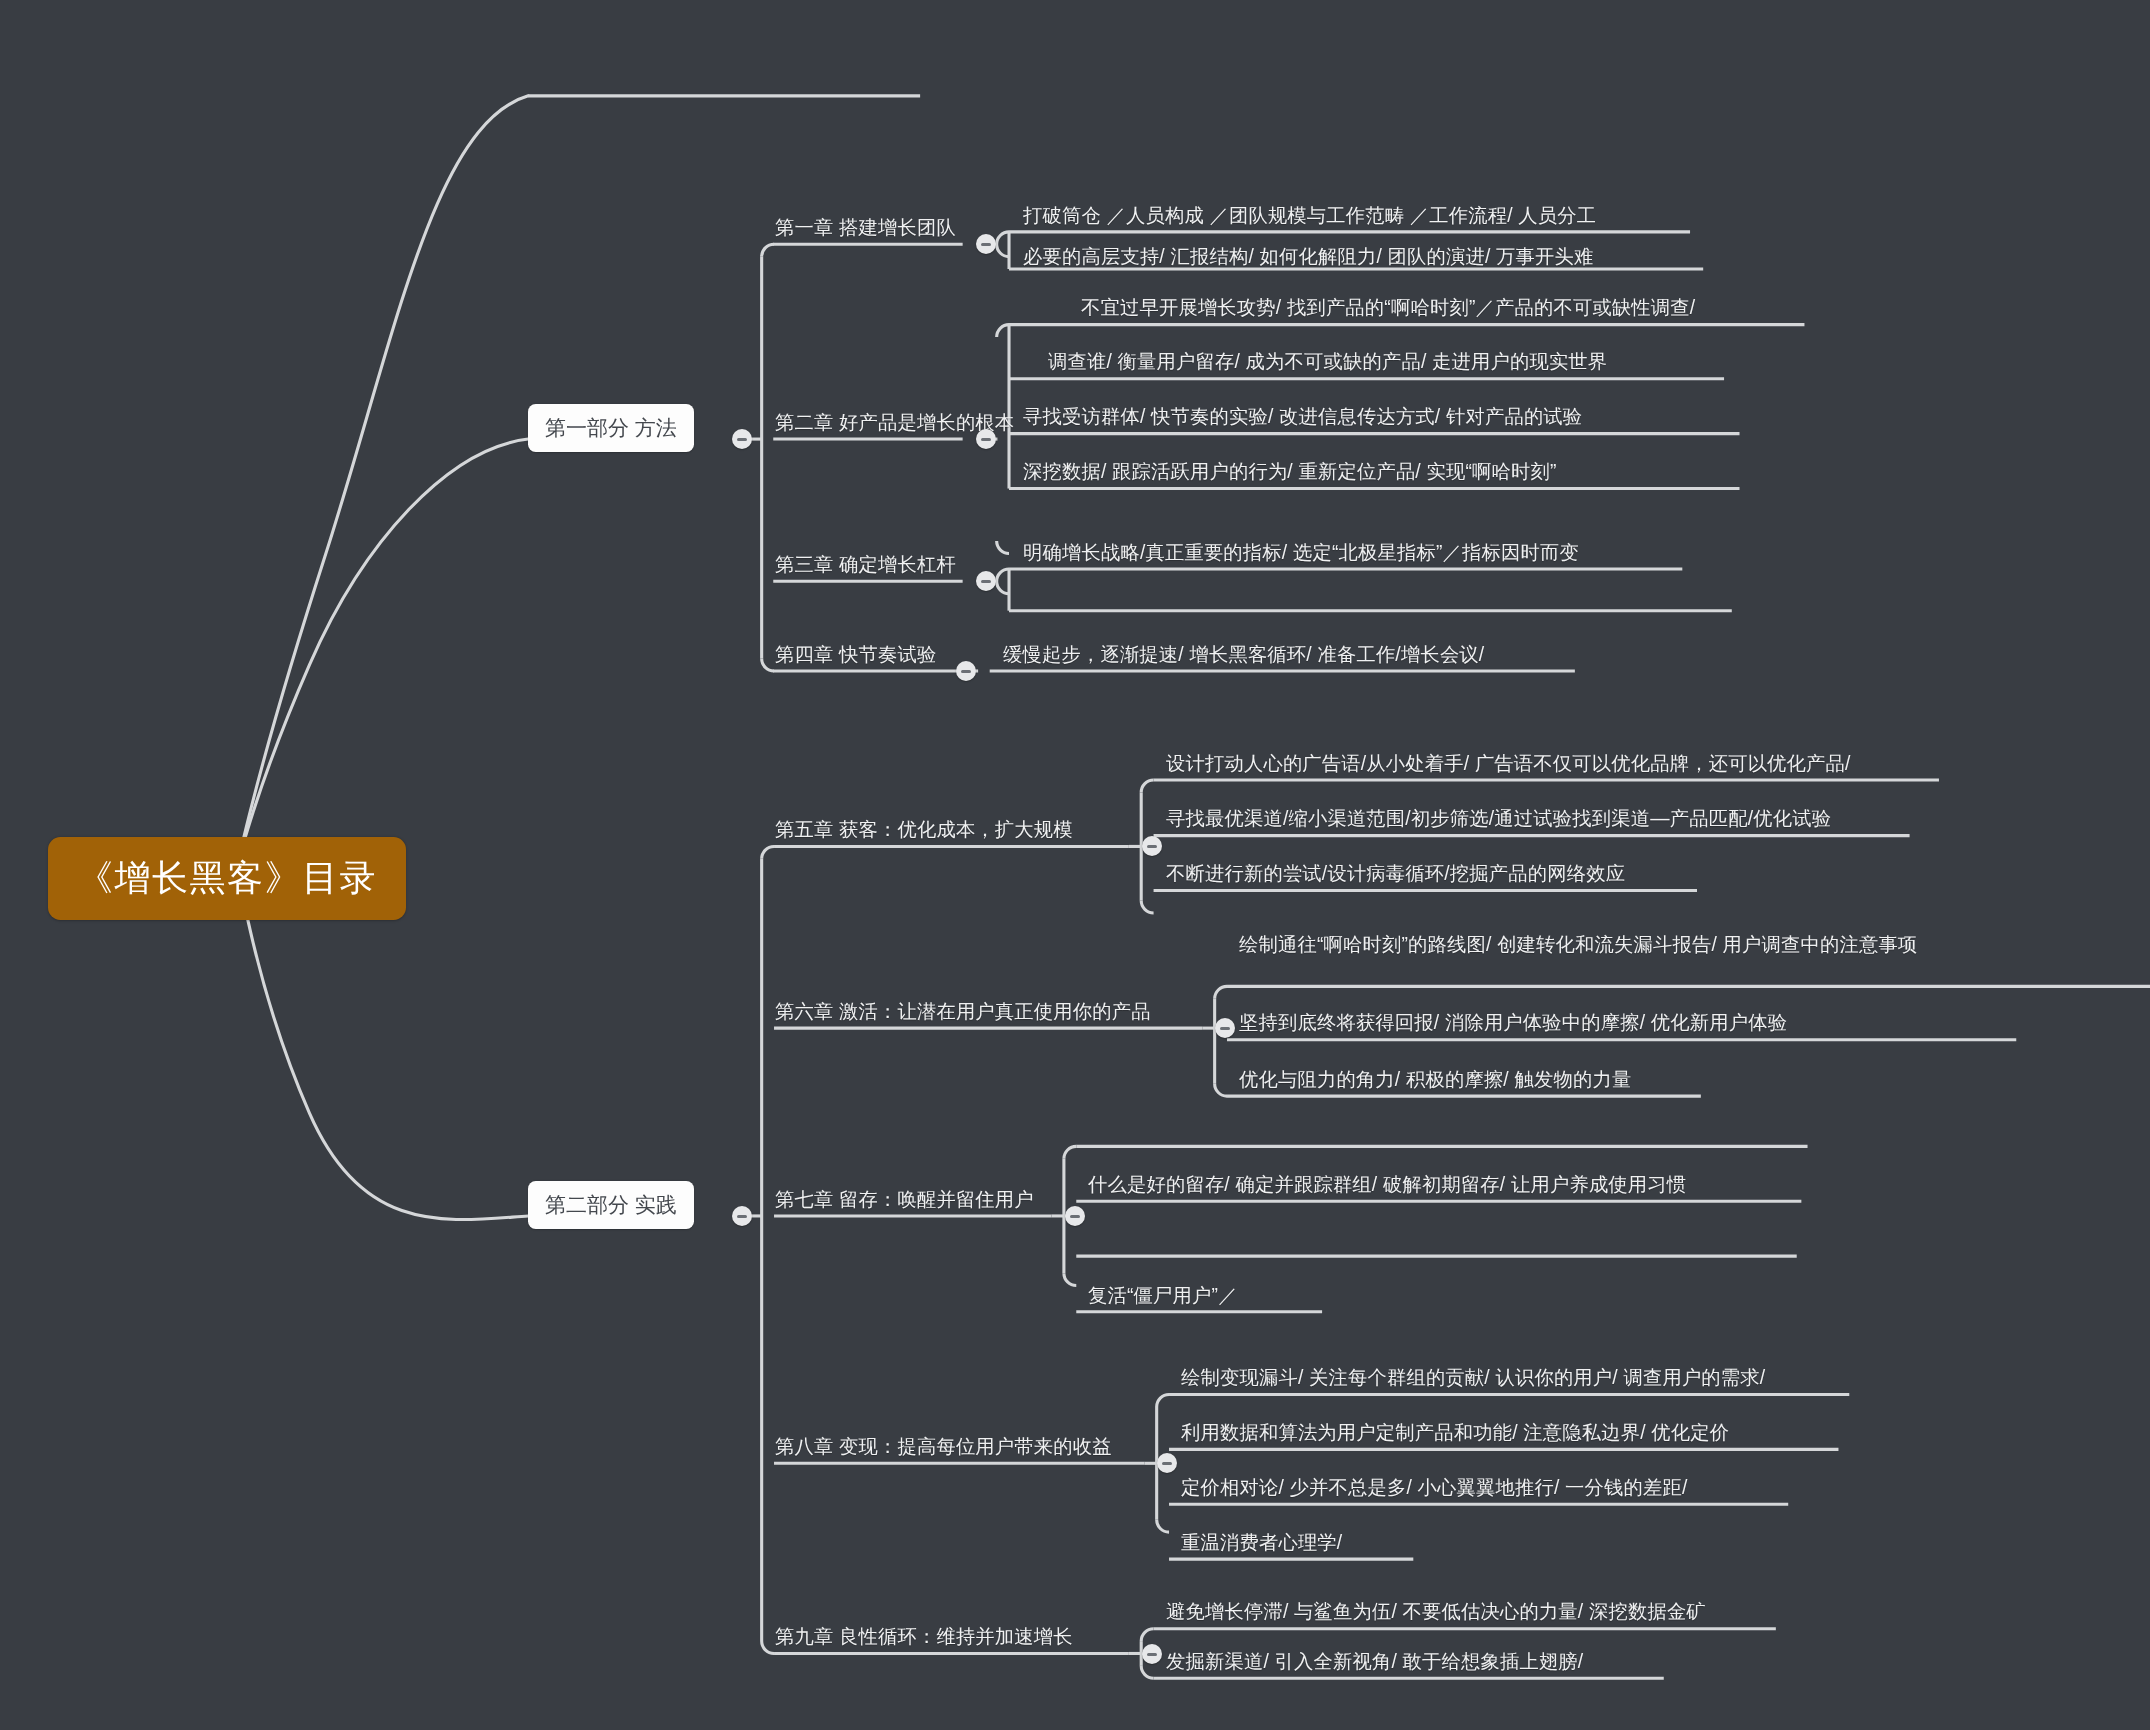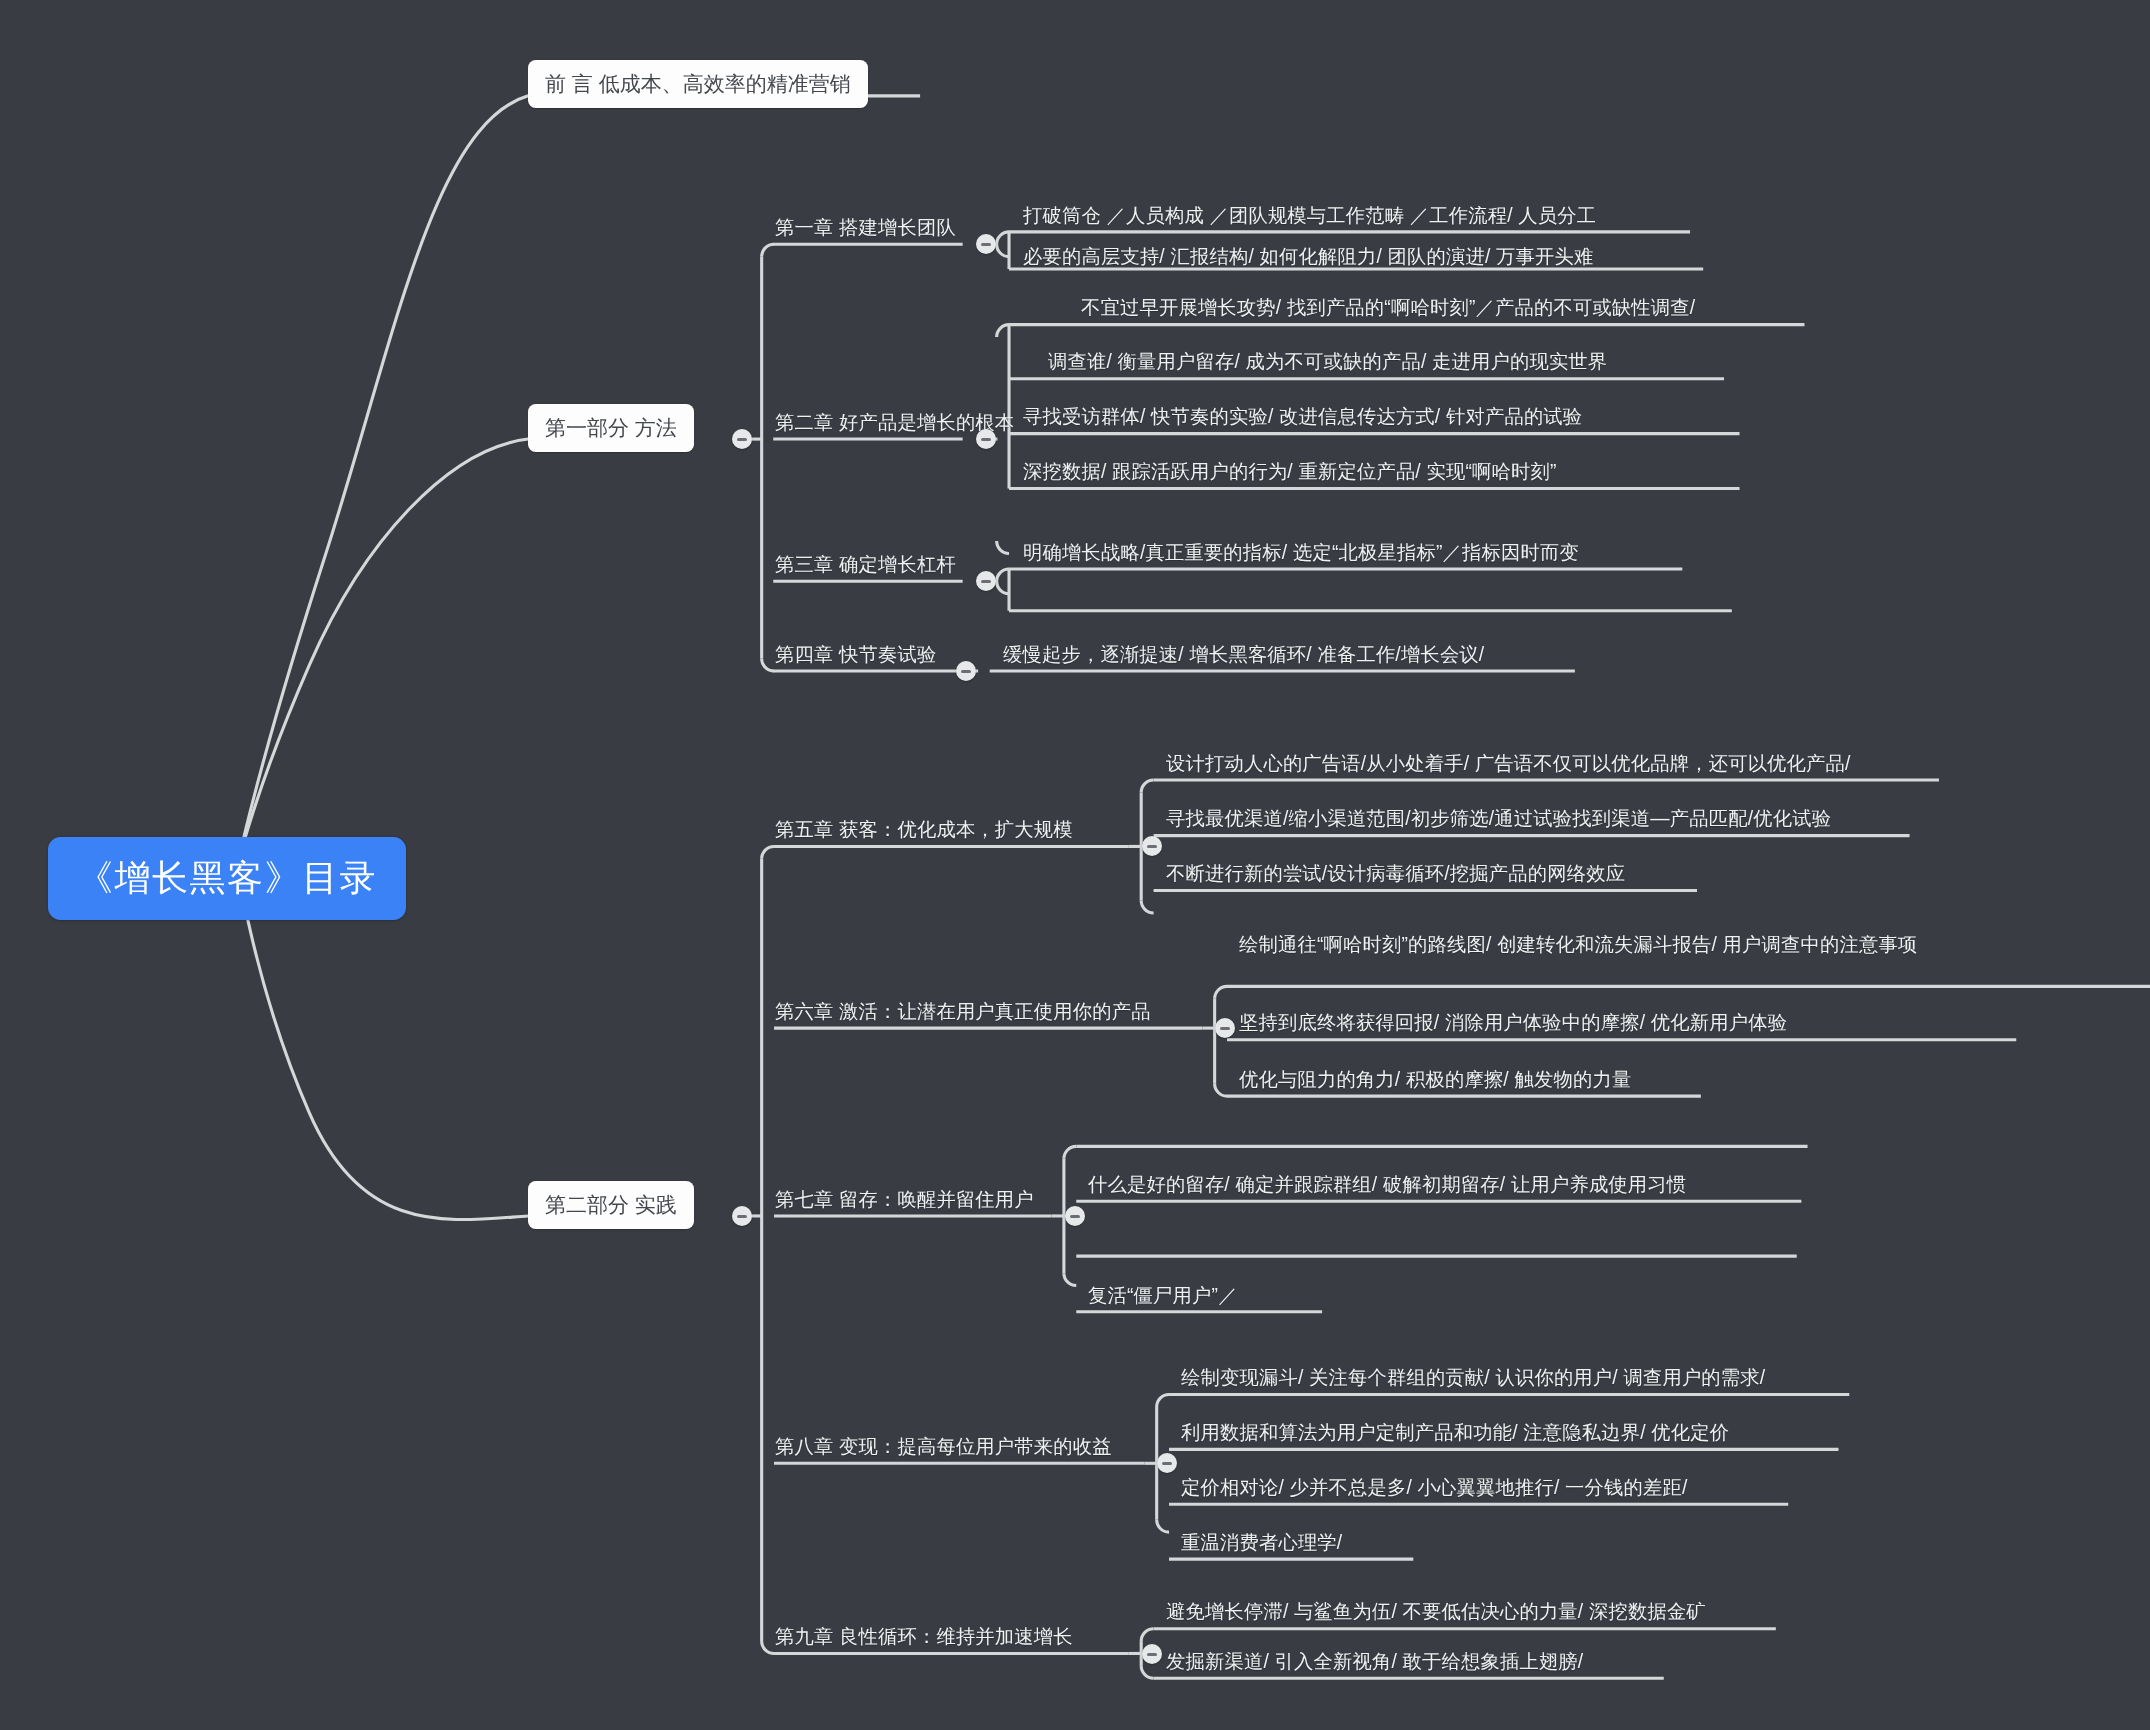--- a/index.html
+++ b/index.html
@@ -19,21 +19,21 @@
   }
   svg#wires{
     position:absolute; left:0; top:0;
     width:2151px; height:1730px;
     pointer-events:none;
   }
   .node-abs{ position:absolute; }
 
   
   .root-node{
-    background:#3b82f6;
+    background:#a16207;
     color:#ffffff;
     border-radius:12.4px;
     font-size:36px;
     letter-spacing:1.5px;
     padding:17px 29px;
     white-space:nowrap;
     box-shadow:0 0.8px 2.3px rgba(0,0,0,.25);
   }
 
   
@@ -168,21 +168,20 @@
       <path d="M1490,2139 L1460,2139"></path>
       <path d="M1476,2123 A16,16 0 0 1 1492,2107 M1476,2155 A16,16 0 0 0 1492,2171"></path>
       <path d="M1492,2107 L2297,2107"></path>
       <path d="M1492,2171 L2152,2171"></path>
       <path d="M1476,2123 L1476,2155"></path>
     </g>
   </svg>
 
   <div class="node-abs root-node" style="left:48px; top:837px;">《增长黑客》目录</div>
 
-  <div class="node-abs box-node" style="left:528px; top:60px;">前 言 低成本、高效率的精准营销</div>
 
   <div class="node-abs box-node" style="left:528px; top:404px;">第一部分 方法</div>
   <div class="toggle" style="left:732px; top:429px;"></div>
 
   <div class="node-abs text-node" style="left:775px; top:215px;">第一章 搭建增长团队</div>
   <div class="toggle" style="left:976px; top:234px;"></div>
 
   <div class="node-abs text-node" style="left:775px; top:410px;">第二章 好产品是增长的根本</div>
   <div class="toggle" style="left:976px; top:429px;"></div>
 

